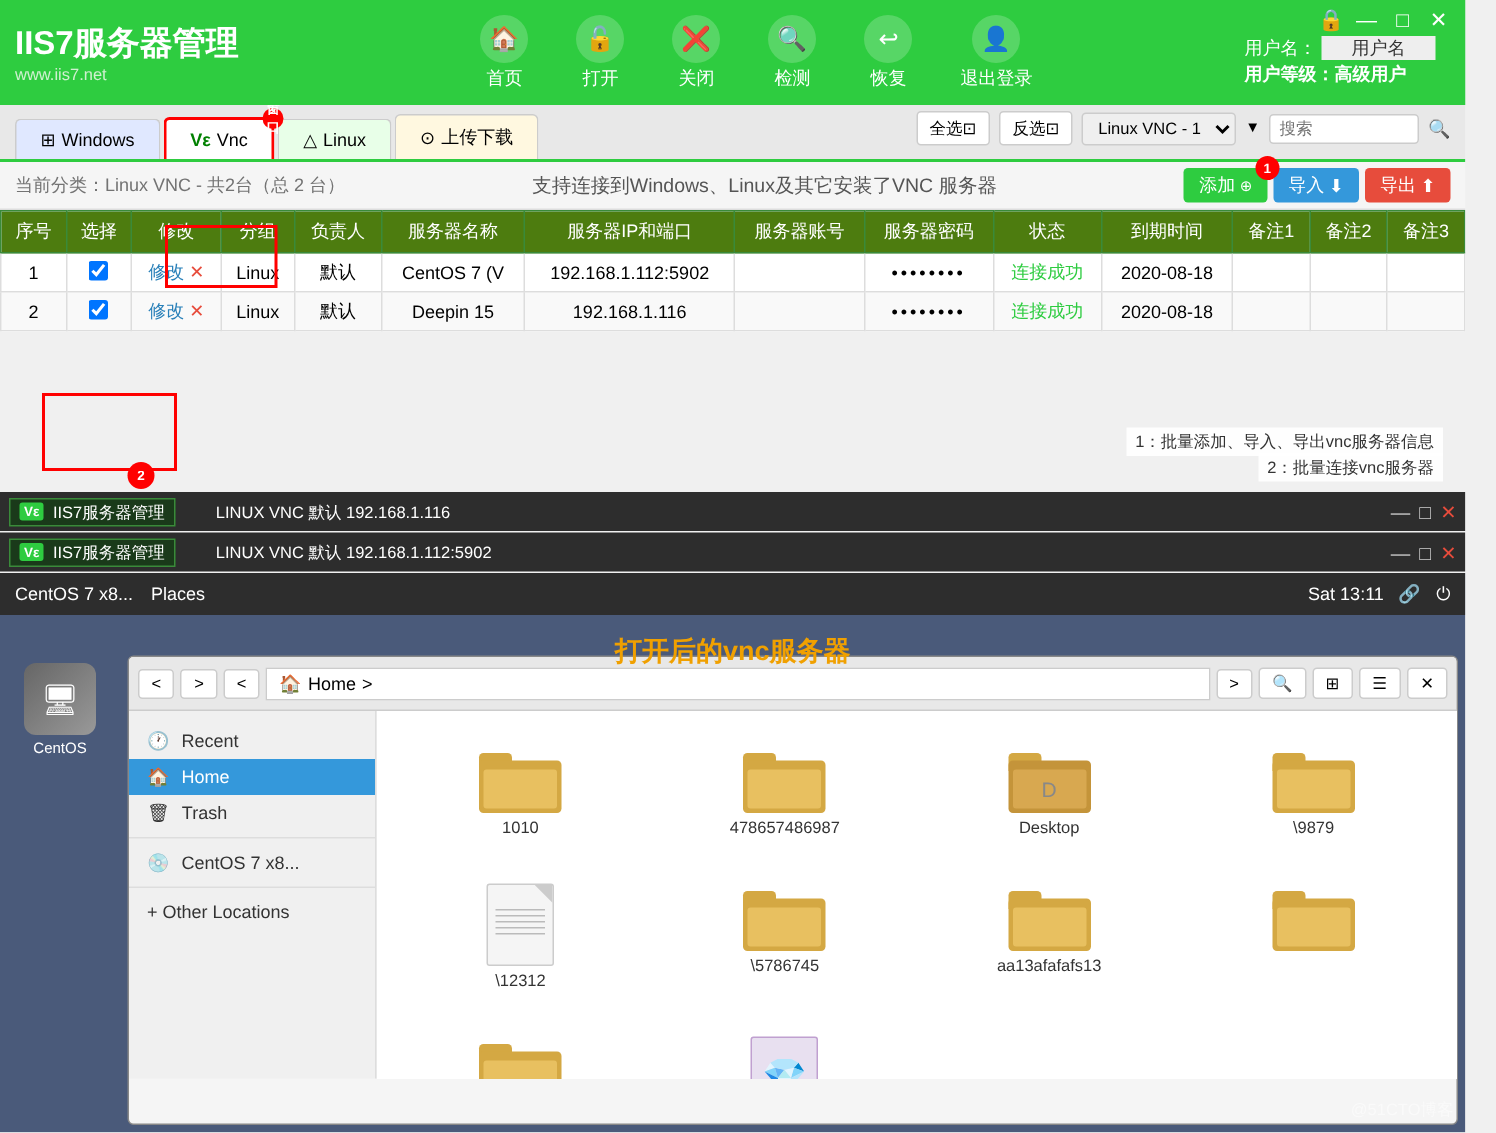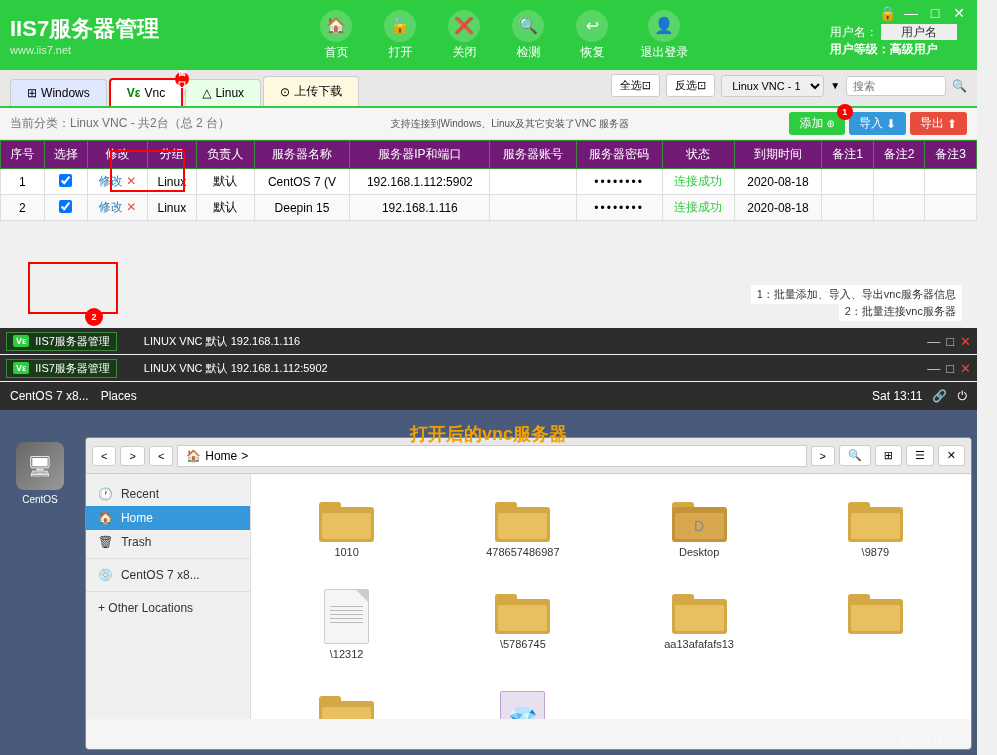--- a/index.html
+++ b/index.html
@@ -154,21 +154,21 @@
       background: #f5f5f5;
       padding: 4px 10px;
       font-size: 12px;
       color: #333;
       border-bottom: 1px solid #ddd;
       display: flex;
       align-items: center;
       justify-content: space-between;
     }
     .filter-info { color: #737373; }
-    .filter-support { color: #555; font-size: 10px; }
+    .filter-support { color: #555; font-size: 13px; }
     .action-buttons {
       display: flex;
       gap: 4px;
     }
     .action-btn {
       padding: 3px 10px;
       border: none;
       cursor: pointer;
       font-size: 12px;
       border-radius: 3px;
@@ -180,21 +180,21 @@
     .btn-import { background: #3498db; color: white; }
     .btn-export { background: #e74c3c; color: white; }
 
     
     .main-table {
       width: 100%;
       border-collapse: collapse;
       font-size: 12px;
     }
     .main-table th {
-      background: #701a75;
+      background: #4d7c0f;
       color: white;
       padding: 5px 6px;
       border: 1px solid #3a8a3a;
       text-align: center;
       font-weight: normal;
     }
     .main-table td {
       padding: 4px 6px;
       border: 1px solid #ddd;
       text-align: center;

